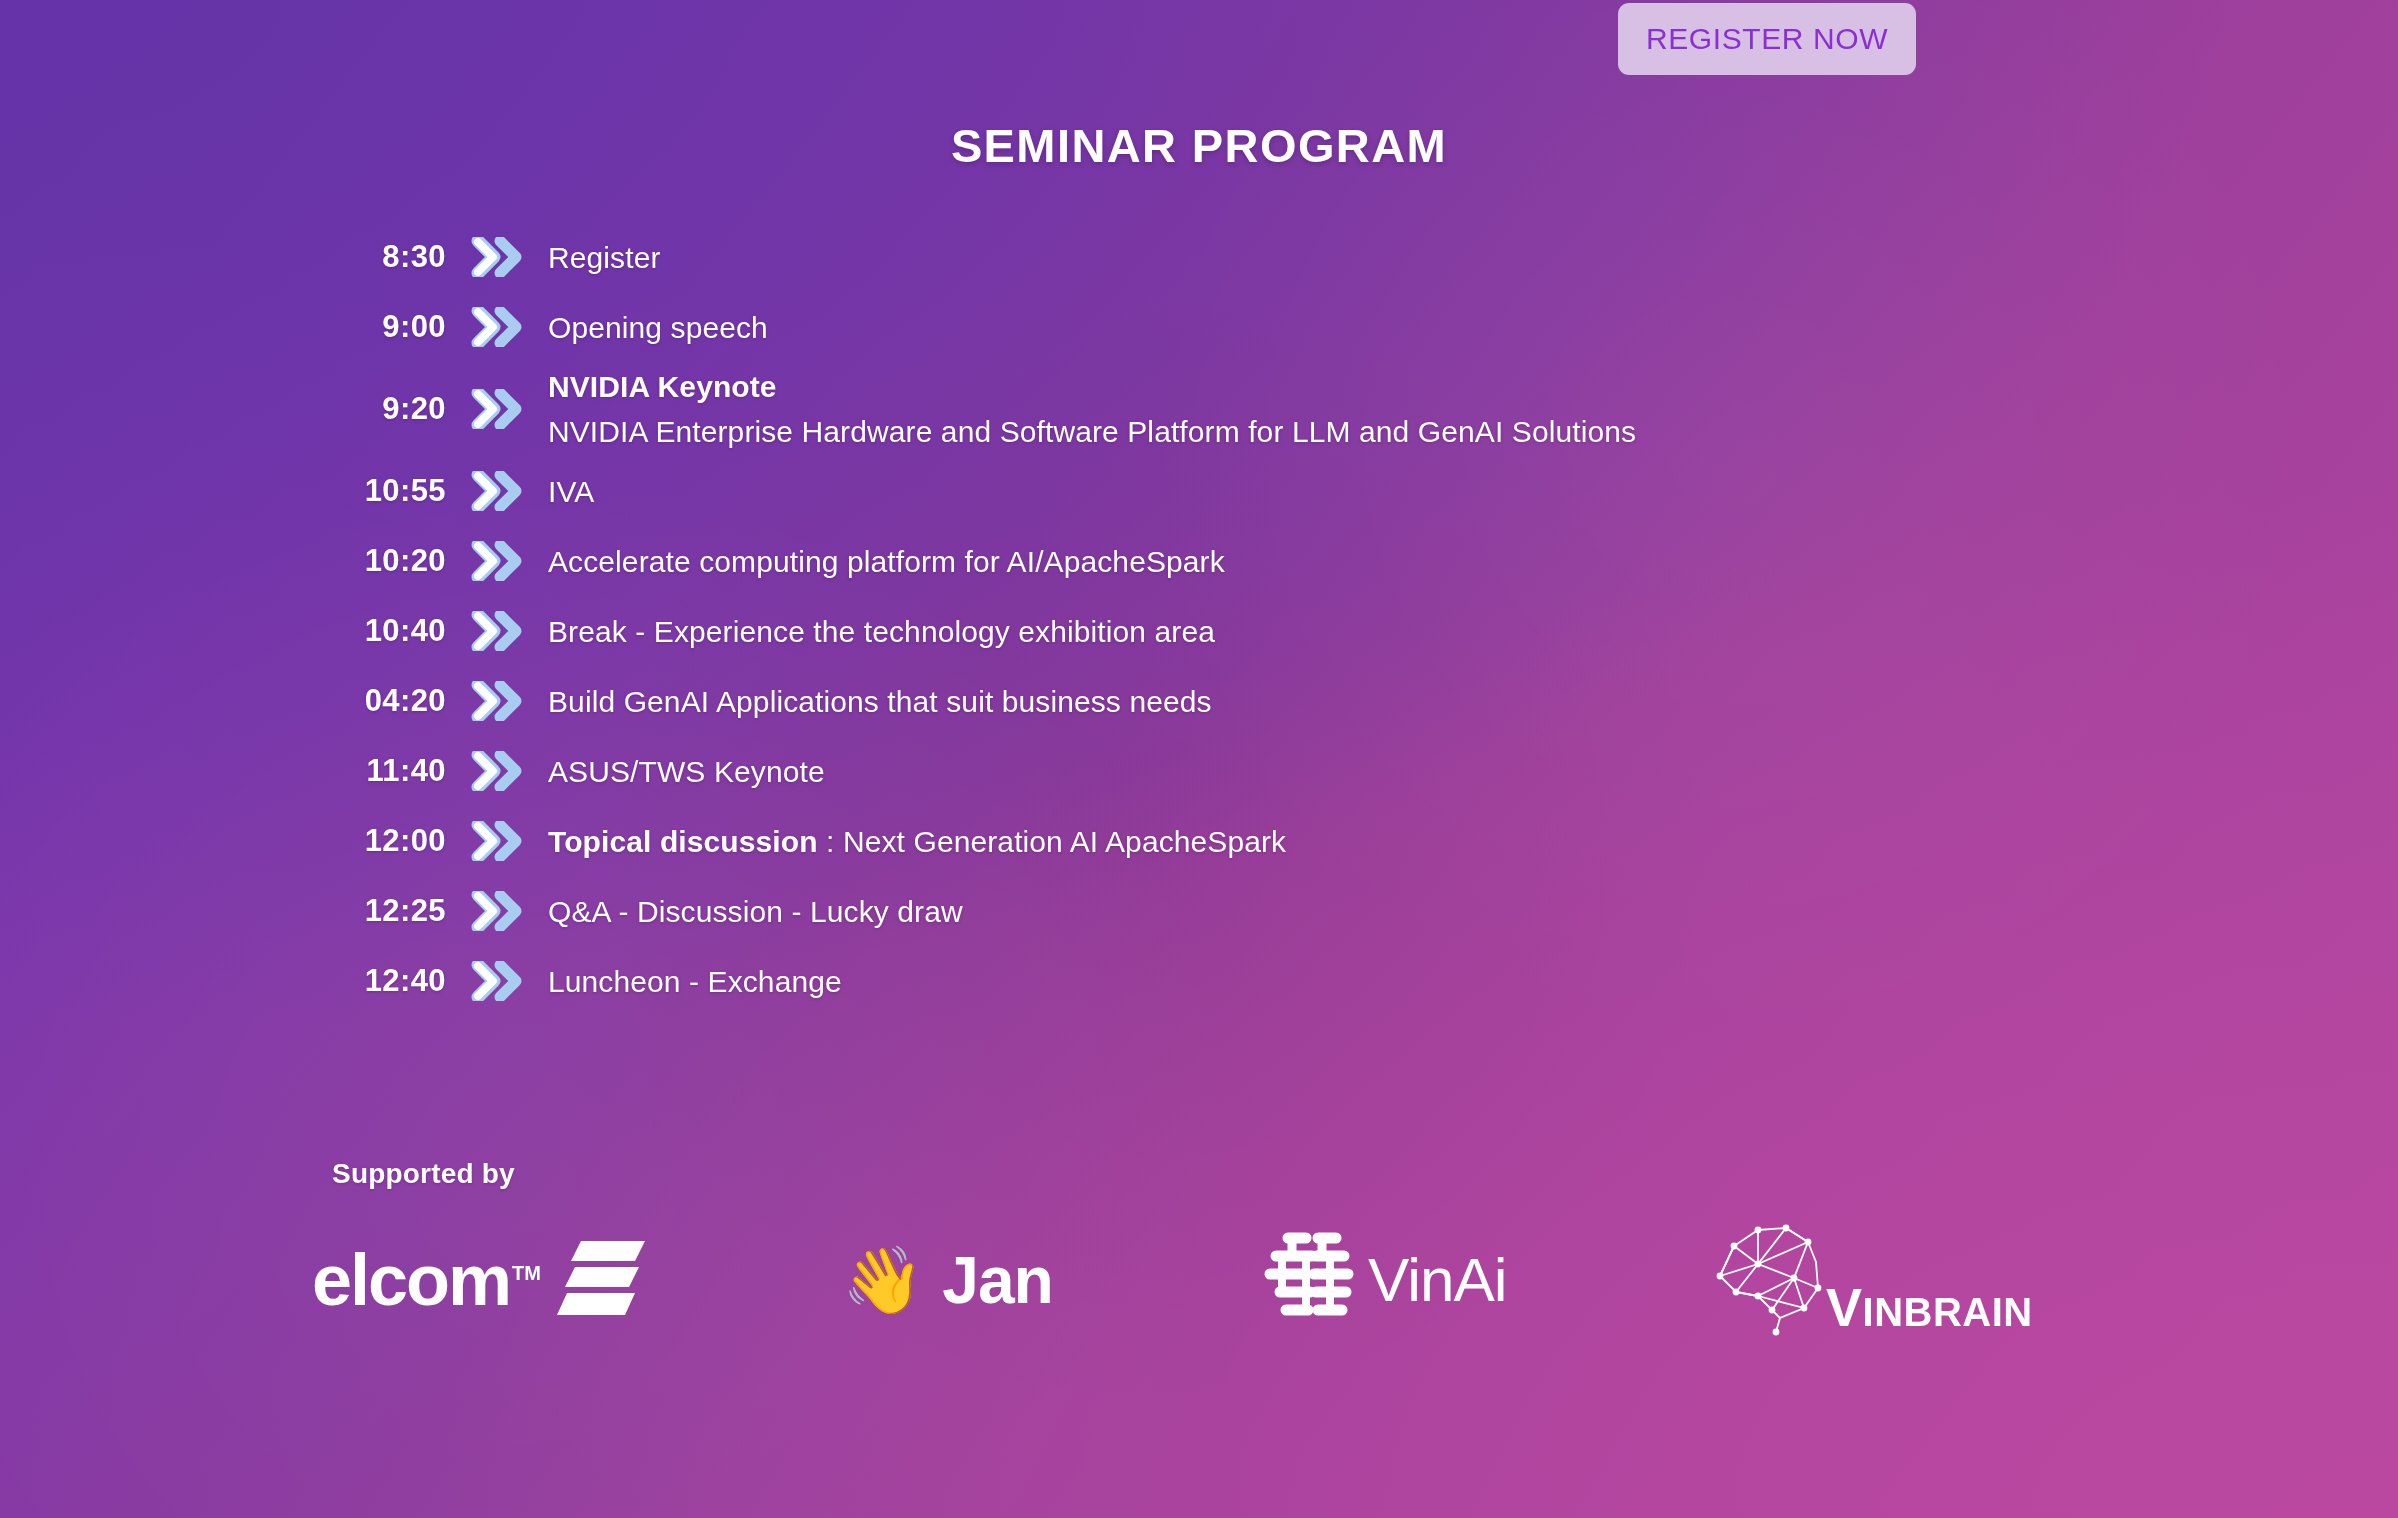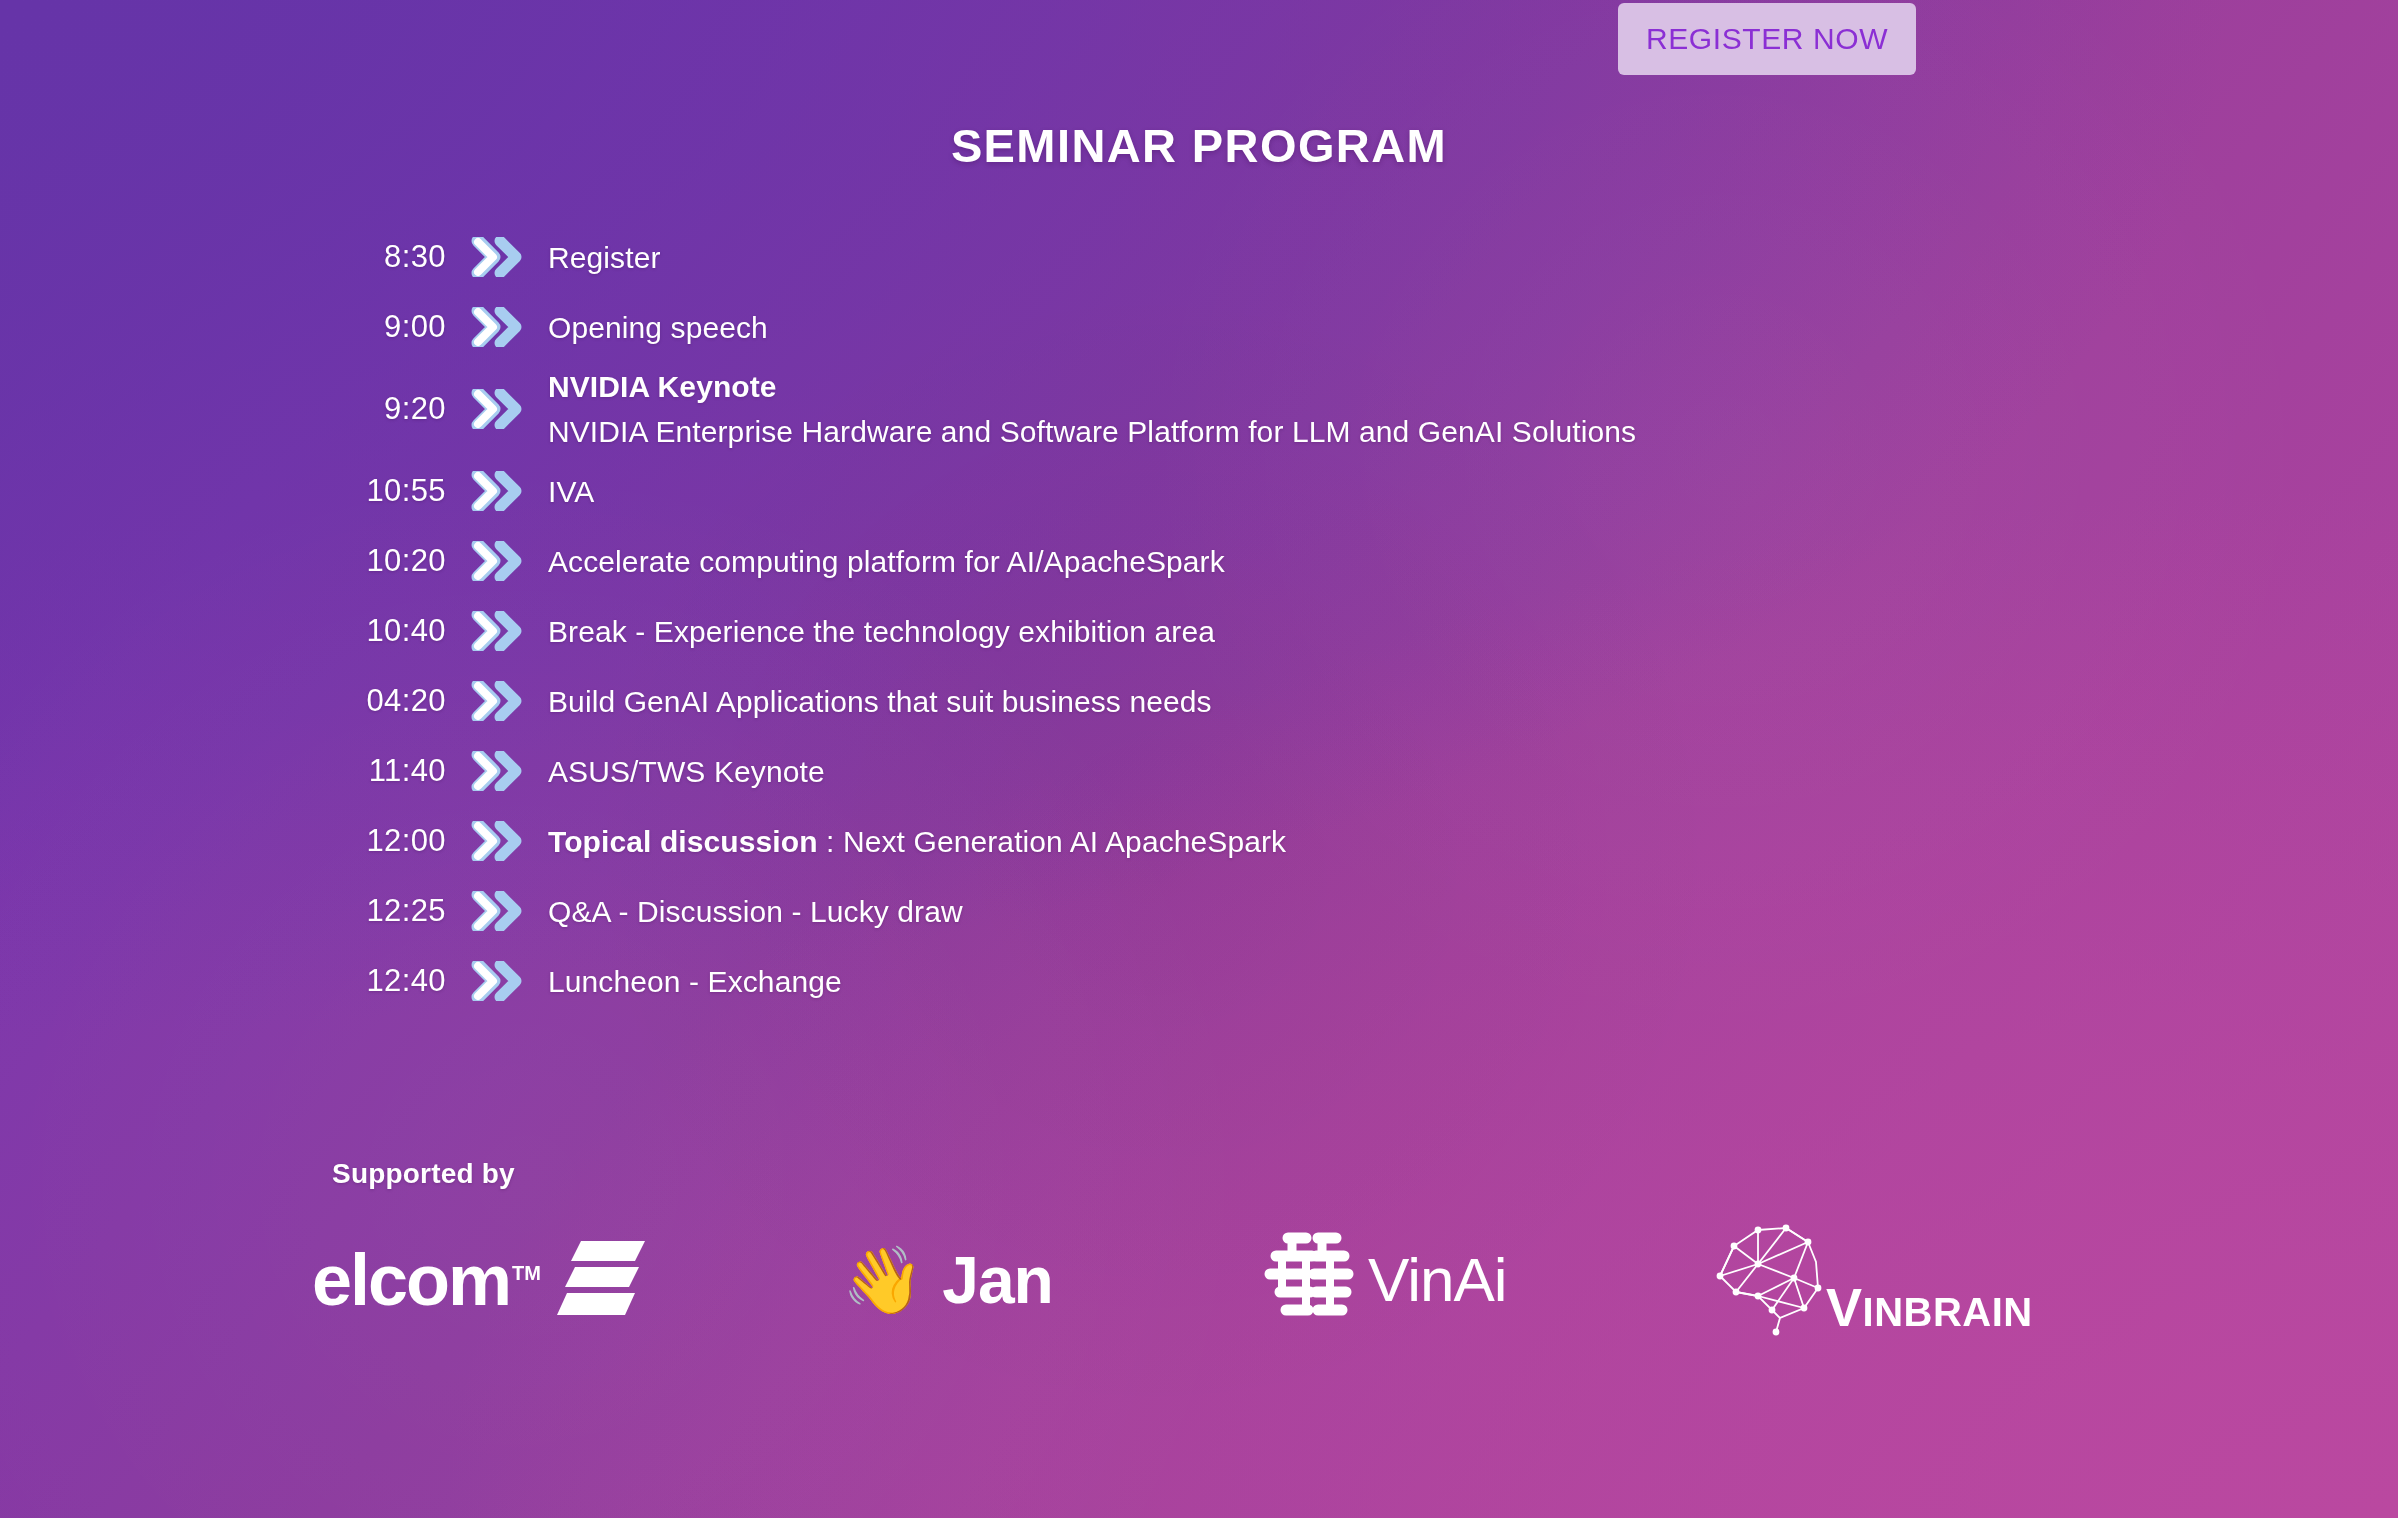--- a/index.html
+++ b/index.html
@@ -29,21 +29,21 @@
       radial-gradient(circle at 72% 30%, rgba(255,255,255,.030) 0%, rgba(255,255,255,0) 30%),
       radial-gradient(circle at 48% 56%, rgba(0,0,0,.030) 0%, rgba(0,0,0,0) 40%);
     pointer-events:none;
   }
   #content { position:relative; z-index:2; width:100%; height:100%; }
 
   
   .register-btn {
     position:absolute; top:3px; left:1618px;
     width:298px; height:72px;
-    border:none; border-radius:6px;
+    border:none; border-radius:11px;
     background:#d8bfe4;
     color:#8b2fd4;
     font-family:"Liberation Sans", sans-serif;
     font-size:30px; letter-spacing:.6px;
     cursor:pointer;
     display:flex; align-items:center; justify-content:center;
   }
 
   
   .page-title {
@@ -61,21 +61,21 @@
     display:flex; align-items:center;
     min-height:70px;
     padding-left:336px;
   }
   .sched-row.tall { min-height:94px; }
 
   .row-time {
     width:110px; flex:0 0 110px;
     text-align:right;
     color:#ffffff;
-    font-size:31px; font-weight:normal;
+    font-size:31px; font-weight:bold;
     letter-spacing:.4px;
     text-shadow:0 1px 3px rgba(60,10,80,.30);
   }
 
   .row-icon {
     flex:0 0 62px;
     margin-left:24px; margin-right:16px;
     display:flex; align-items:center; justify-content:flex-start;
   }
   .row-icon svg { display:block; }

